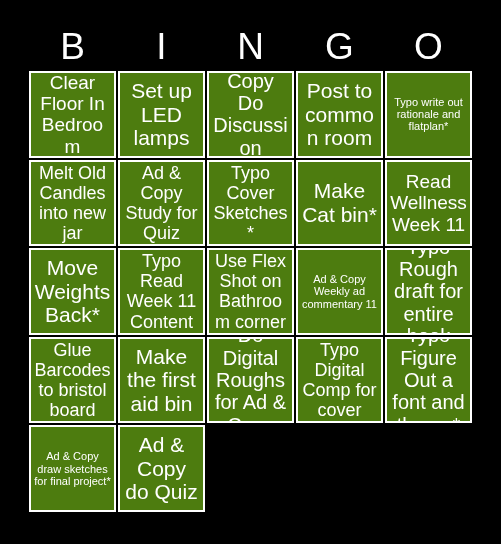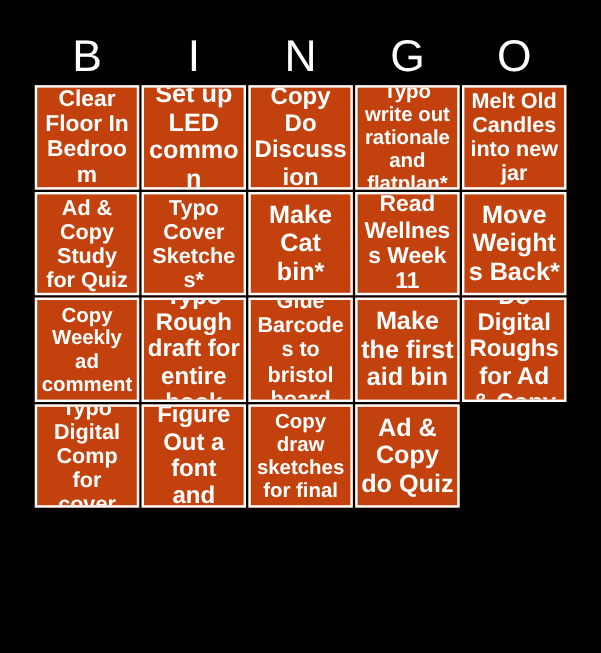--- a/index.html
+++ b/index.html
@@ -58,69 +58,71 @@
     grid-template-columns: repeat(5, 1fr);
     grid-template-rows: repeat(5, 1fr);
     gap: 0px;
     box-sizing: border-box;
   }
 
   .bingo-cell {
     position: relative;
     box-sizing: border-box;
     border: 2px solid #ffffff;
-    background: #c2410c;
+    background: #4d7c0f;
     margin: 1px;
     display: flex;
     align-items: center;
     justify-content: center;
     overflow: hidden;
-    font-weight: bold;
   }
   .cell-text {
     display: block;
     width: 100%;
     color: #ffffff;
     text-align: center;
     line-height: 1.12;
     padding: 0 3px;
     box-sizing: border-box;
     word-wrap: break-word;
     user-select: none;
   }
 
   
   .fs-xl  { font-size: 21px; }
   .fs-lg  { font-size: 19px; }
   .fs-md  { font-size: 18px; }
   .fs-sm  { font-size: 20px; }
-  .fs-xs  { font-size: 17px; }
+  .fs-xs  { font-size: 11px; }
 </style>
 </head>
 <body>
 
 <div id="card">
 
   <div id="bingo-header">
       <div class="header-letter">B</div>
       <div class="header-letter">I</div>
       <div class="header-letter">N</div>
       <div class="header-letter">G</div>
       <div class="header-letter">O</div>
     </div>
 
   <div id="bingo-grid">
       <div class="bingo-cell">
         <span class="cell-text fs-lg">Clear Floor In Bedroom</span>
       </div>
       <div class="bingo-cell">
-        <span class="cell-text fs-xl">Set up LED common</span>
+        <span class="cell-text fs-xl">Set up LED lamps</span>
       </div>
       <div class="bingo-cell">
         <span class="cell-text fs-sm">Ad &amp; Copy Do Discussion Boards</span>
+      </div>
+      <div class="bingo-cell">
+        <span class="cell-text fs-xl">Post to common room</span>
       </div>
       <div class="bingo-cell">
         <span class="cell-text fs-xs">Typo write out rationale and flatplan*</span>
       </div>
       <div class="bingo-cell">
         <span class="cell-text fs-md">Melt Old Candles into new jar</span>
       </div>
       <div class="bingo-cell">
         <span class="cell-text fs-md">Ad &amp; Copy Study for Quiz</span>
       </div>
@@ -128,20 +130,26 @@
         <span class="cell-text fs-md">Typo Cover Sketches*</span>
       </div>
       <div class="bingo-cell">
         <span class="cell-text fs-xl">Make Cat bin*</span>
       </div>
       <div class="bingo-cell">
         <span class="cell-text fs-lg">Read Wellness Week 11</span>
       </div>
       <div class="bingo-cell">
         <span class="cell-text fs-xl">Move Weights Back*</span>
+      </div>
+      <div class="bingo-cell">
+        <span class="cell-text fs-md">Typo Read Week 11 Content</span>
+      </div>
+      <div class="bingo-cell">
+        <span class="cell-text fs-md">Use Flex Shot on Bathroom corner</span>
       </div>
       <div class="bingo-cell">
         <span class="cell-text fs-xs">Ad &amp; Copy Weekly ad commentary 11</span>
       </div>
       <div class="bingo-cell">
         <span class="cell-text fs-sm">Typo Rough draft for entire book</span>
       </div>
       <div class="bingo-cell">
         <span class="cell-text fs-md">Glue Barcodes to bristol board</span>
       </div>

